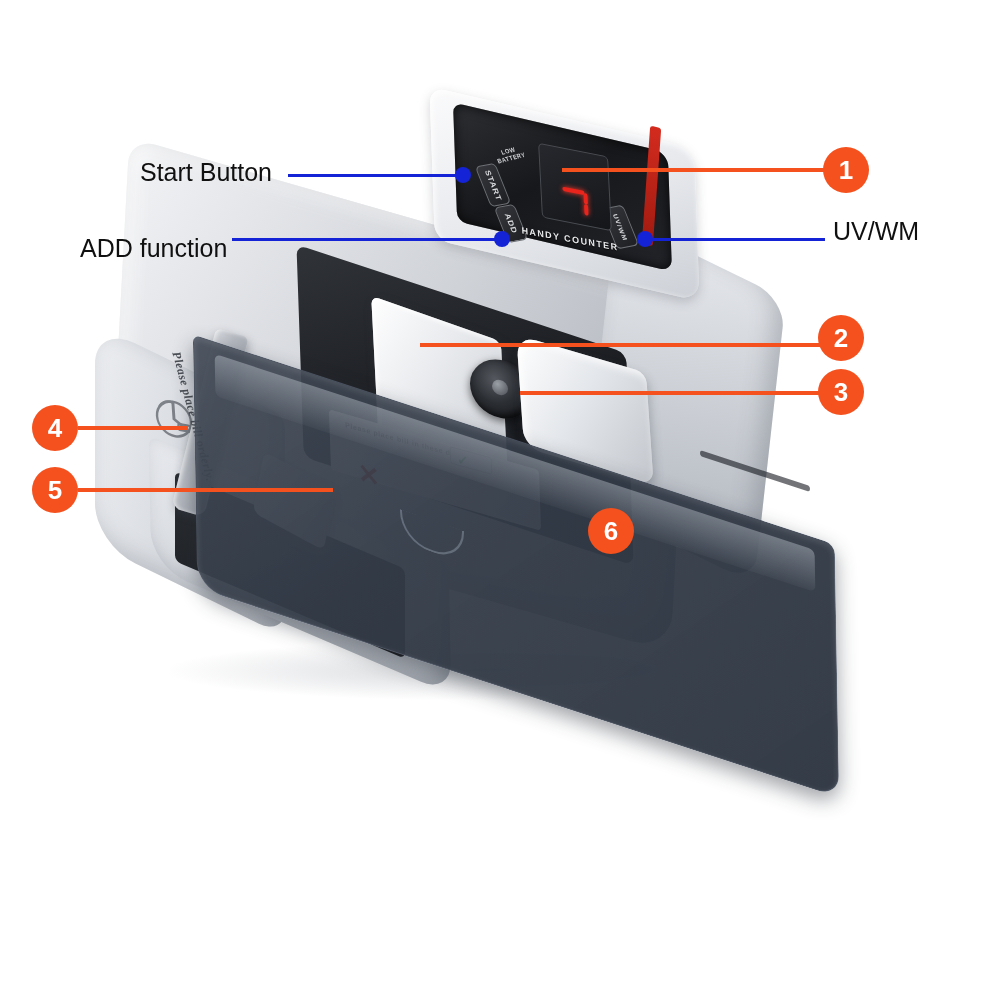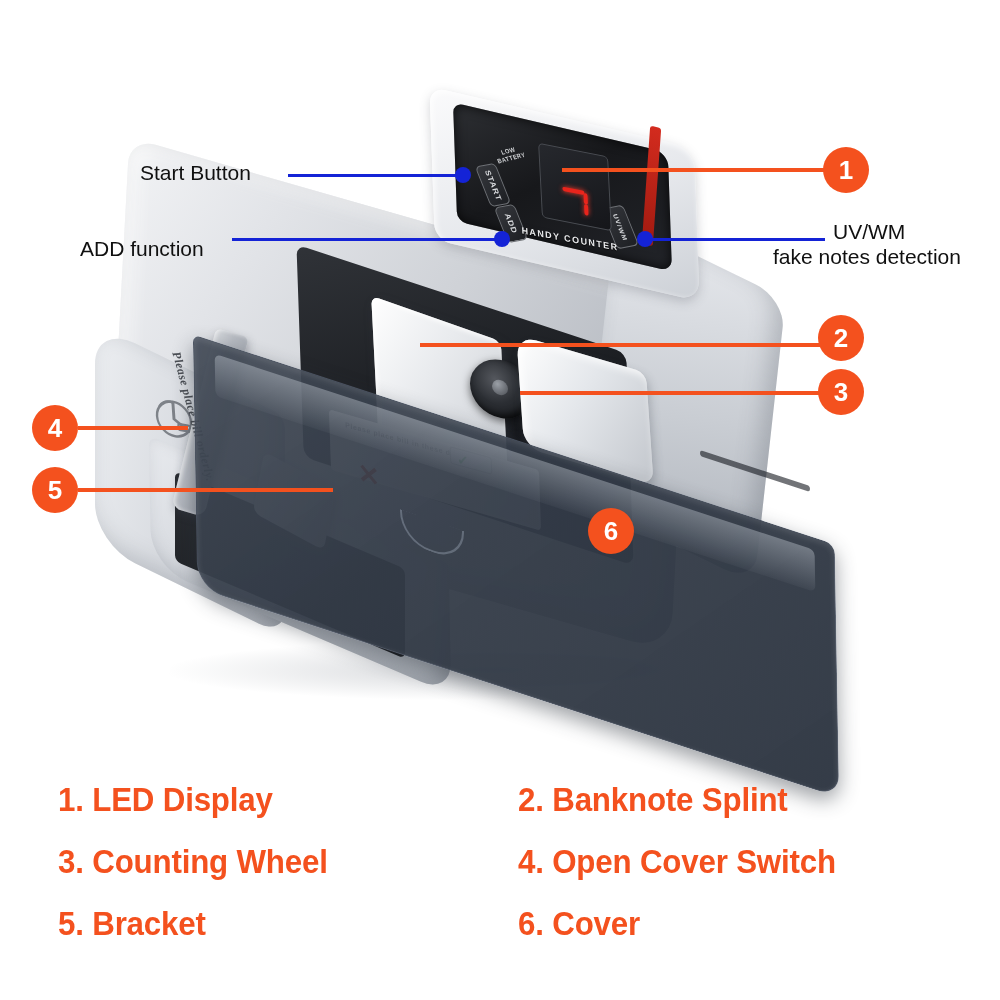--- a/index.html
+++ b/index.html
@@ -264,21 +264,21 @@
     font-size:26px;font-weight:bold;
     display:flex;align-items:center;justify-content:center;
     font-family:"Liberation Sans", sans-serif;
     line-height:1;
   }
   .lead-orange{position:absolute;height:4px;background:#f4511e;}
   .lead-blue{position:absolute;height:3px;background:#1423d6;}
   .dot-blue{position:absolute;width:16px;height:16px;border-radius:50%;background:#1423d6;}
 
   .lbl-blue{
-    position:absolute;color:#101010;font-size:21px;
+    position:absolute;color:#101010;font-size:25px;
     font-family:"Liberation Sans", sans-serif;
     white-space:nowrap;line-height:25px;
   }
 
   
   .legend{position:absolute;left:0;top:762px;width:1000px;height:200px;}
   .legend-item{
     position:absolute;color:#f4511e;
     font-family:"Liberation Sans", sans-serif;
     font-weight:bold;font-size:34px;
@@ -366,43 +366,34 @@
 
   <div class="lbl-blue" style="left:140px;top:160px;">Start Button</div>
   <div class="lead-blue" style="left:288px;top:174px;width:180px;"></div>
   <div class="dot-blue" style="left:455px;top:167px;"></div>
 
   <div class="lbl-blue" style="left:80px;top:236px;">ADD function</div>
   <div class="lead-blue" style="left:232px;top:238px;width:268px;"></div>
   <div class="dot-blue" style="left:494px;top:231px;"></div>
 
   <div class="lbl-blue" style="left:833px;top:219px;">UV/WM</div>
-  <div class="lbl-blue" style="left:773px;top:244px;">fake notes detection</div>
   <div class="lead-blue" style="left:650px;top:238px;width:175px;"></div>
   <div class="dot-blue" style="left:637px;top:231px;"></div>
 
   <div class="lead-orange" style="left:562px;top:168px;width:265px;"></div>
   <div class="callout" style="left:823px;top:147px;">1</div>
 
   <div class="lead-orange" style="left:420px;top:343px;width:400px;"></div>
   <div class="callout" style="left:818px;top:315px;">2</div>
 
   <div class="lead-orange" style="left:520px;top:391px;width:300px;"></div>
   <div class="callout" style="left:818px;top:369px;">3</div>
 
   <div class="callout" style="left:32px;top:405px;">4</div>
   <div class="lead-orange" style="left:78px;top:426px;width:110px;"></div>
 
   <div class="callout" style="left:32px;top:467px;">5</div>
   <div class="lead-orange" style="left:78px;top:488px;width:255px;"></div>
 
   <div class="callout" style="left:588px;top:508px;">6</div>
 
-  <div class="legend">
-    <div class="legend-item" style="left:58px;top:18px;">1. LED Display</div>
-    <div class="legend-item" style="left:518px;top:18px;">2. Banknote Splint</div>
-    <div class="legend-item" style="left:58px;top:80px;">3. Counting Wheel</div>
-    <div class="legend-item" style="left:518px;top:80px;">4. Open Cover Switch</div>
-    <div class="legend-item" style="left:58px;top:142px;">5. Bracket</div>
-    <div class="legend-item" style="left:518px;top:142px;">6. Cover</div>
-  </div>
 
 </div>
 
 </body></html>

